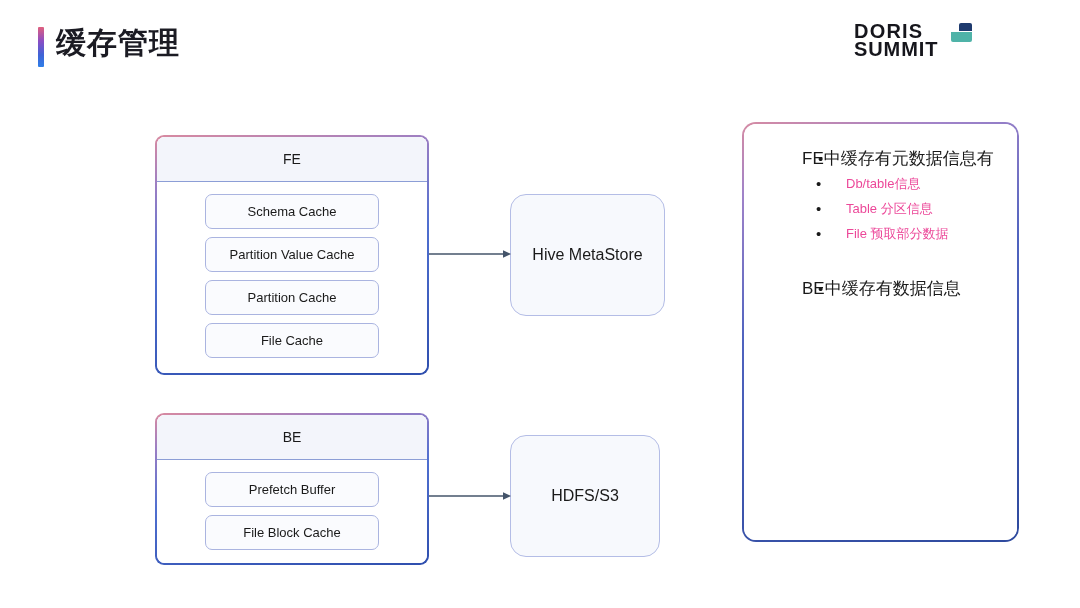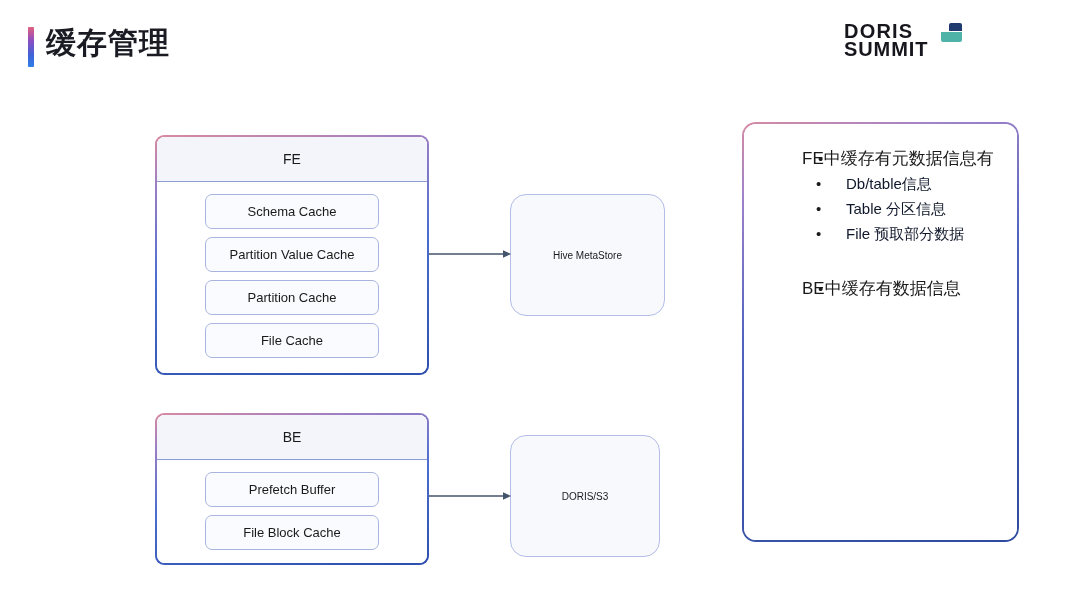--- a/index.html
+++ b/index.html
@@ -12,21 +12,21 @@
     height: 608px;
     position: relative;
     overflow: hidden;
     font-family: "Liberation Sans", "DejaVu Sans", sans-serif;
     color: #1a1a1a;
   }
 
   
   .slide-header {
     position: absolute;
-    left: 6px; top: 0;
+    left: 16px; top: 0;
     width: 976px; height: 90px;
   }
   .title-accent {
     position: absolute;
     left: 22px; top: 27px;
     width: 6px; height: 40px;
     background: linear-gradient(180deg, #e0607e 0%, #8b4ec4 35%, #3f63d6 70%, #2f7fe8 100%);
     border-radius: 1px;
   }
   .slide-title {
@@ -142,21 +142,21 @@
 
   
   .store-node {
     position: absolute;
     border: 1.4px solid #b4bde6;
     border-radius: 16px;
     background: #f7f9fd;
     display: flex;
     align-items: center;
     justify-content: center;
-    font-size: 10px;
+    font-size: 16px;
     color: #1a1a1a;
     box-sizing: border-box;
     white-space: nowrap;
   }
 
   
   .arrow-svg { position: absolute; overflow: visible; }
 
   
   .notes-panel {
@@ -200,23 +200,23 @@
   }
   .b1 { position: relative; display: block; }
   ul.lvl2 {
     list-style: none;
     margin: 0;
     padding: 0;
   }
   ul.lvl2 > li {
     position: relative;
     padding-left: 44px;
-    font-size: 15px;
+    font-size: 13px;
     line-height: 25px;
-    color: #0f172a;
+    color: #ec4899;
   }
   ul.lvl2 > li::before {
     content: "\2022";
     position: absolute;
     left: 14px;
     top: 0;
     font-size: 15px;
     color: #1a1a1a;
   }
   .group-gap { height: 30px; }
@@ -259,21 +259,21 @@
       <div class="node-header">BE</div>
       <div class="node-body">
         <div class="cache-box">Prefetch Buffer</div>
         <div class="cache-box">File Block Cache</div>
       </div>
     </div>
   </div>
 
   <div class="store-node" style="left:510px; top:104px; width:155px; height:122px;">Hive MetaStore</div>
 
-  <div class="store-node" style="left:510px; top:345px; width:150px; height:122px;">DORIS/S3</div>
+  <div class="store-node" style="left:510px; top:345px; width:150px; height:122px;">HDFS/S3</div>
 
   <svg class="arrow-svg" style="left:429px; top:158px;" width="86" height="12" viewBox="0 0 86 12">
     <line x1="0" y1="6" x2="74" y2="6" stroke="#44546a" stroke-width="1.3"></line>
     <polygon points="74,2.2 82,6 74,9.8" fill="#44546a"></polygon>
   </svg>
 
   <svg class="arrow-svg" style="left:429px; top:400px;" width="86" height="12" viewBox="0 0 86 12">
     <line x1="0" y1="6" x2="74" y2="6" stroke="#44546a" stroke-width="1.3"></line>
     <polygon points="74,2.2 82,6 74,9.8" fill="#44546a"></polygon>
   </svg>

